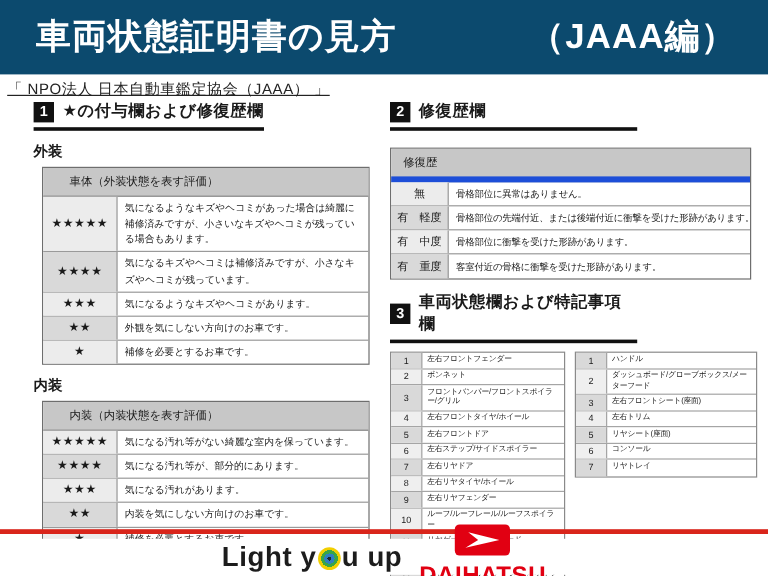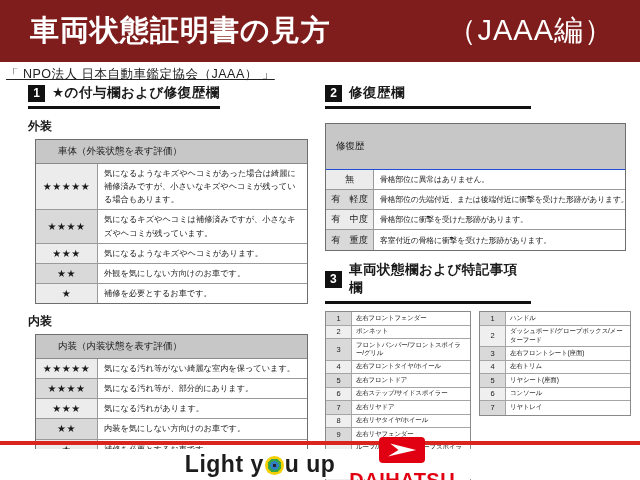--- a/index.html
+++ b/index.html
@@ -1,24 +1,24 @@
 <!DOCTYPE html>
 <html><head>
 <meta charset="utf-8">
 <style>
   * { margin:0; padding:0; box-sizing:border-box; }
   html,body { width:640px; height:480px; }
   body { font-family:"Liberation Sans","DejaVu Sans",sans-serif; background:#ffffff; color:#1a1a1a; }
   .page { position:relative; width:640px; height:480px; background:#fff; overflow:hidden; }
 
   
-  .hdr { position:absolute; left:0; top:0; width:640px; height:62px; background:#7f1d1d;
+  .hdr { position:absolute; left:0; top:0; width:640px; height:62px; background:#0c4a6e;
          display:flex; align-items:center; justify-content:space-between; padding:0 26px 0 30px; }
   .hdr-title { color:#fff; font-size:29px; font-weight:bold; letter-spacing:1px; }
-  .hdr-edition { color:#fff; font-size:29px; font-weight:normal; letter-spacing:1px; }
+  .hdr-edition { color:#fff; font-size:29px; font-weight:bold; letter-spacing:1px; }
 
   .npo { position:absolute; left:6px; top:66px; font-size:12.5px; color:#222; letter-spacing:0.5px;text-decoration:underline; }
 
   
   .col-left  { position:absolute; left:28px;  top:84px; width:284px; }
   .col-right { position:absolute; left:325px; top:84px; width:306px; }
 
   
   .sec-head { display:flex; align-items:center; gap:7px; border-bottom:3px solid #111; padding-bottom:4px; }
   .sec-head .num { display:inline-flex; align-items:center; justify-content:center;
@@ -36,21 +36,21 @@
   .tbl-row { display:flex; border-bottom:1px solid #9a9a9a; }
   .tbl-row:last-of-type { border-bottom:none; }
   .cell-stars { width:62px; flex:0 0 62px; display:flex; align-items:center; justify-content:center;
                 font-size:10px; font-weight:bold; letter-spacing:0.5px; border-right:1px solid #9a9a9a; }
   .tbl-row:nth-of-type(odd)  .cell-stars { background:#ececec; }
   .tbl-row:nth-of-type(even) .cell-stars { background:#d9d9d9; }
   .cell-desc { flex:1; font-size:8.2px; line-height:1.6; padding:3px 6px; }
 
   
   .rtbl { width:301px; margin-top:14px; border:1px solid #6e6e6e; background:#fff; }
-  .rtbl-head { background:#c7c7c7; font-size:9.5px; padding:16px 10px; border-bottom:1px solid #1d4ed8; }
+  .rtbl-head { background:#c7c7c7; font-size:9.5px; padding:5px 10px; border-bottom:5px solid #1d4ed8; }
   .rtbl-row { display:flex; border-bottom:1px solid #9a9a9a; min-height:20px; }
   .rtbl-row:last-of-type { border-bottom:none; }
   .cell-rlabel { width:48px; flex:0 0 48px; display:flex; align-items:center; justify-content:center;
                  font-size:9.2px; border-right:1px solid #9a9a9a; }
   .rtbl-row:nth-of-type(odd)  .cell-rlabel { background:#ececec; }
   .rtbl-row:nth-of-type(even) .cell-rlabel { background:#d9d9d9; }
   .cell-rdesc { flex:1; font-size:7.9px; letter-spacing:-0.2px; display:flex; align-items:center;
                 padding:2px 6px; white-space:nowrap; overflow:visible; }
 
   

